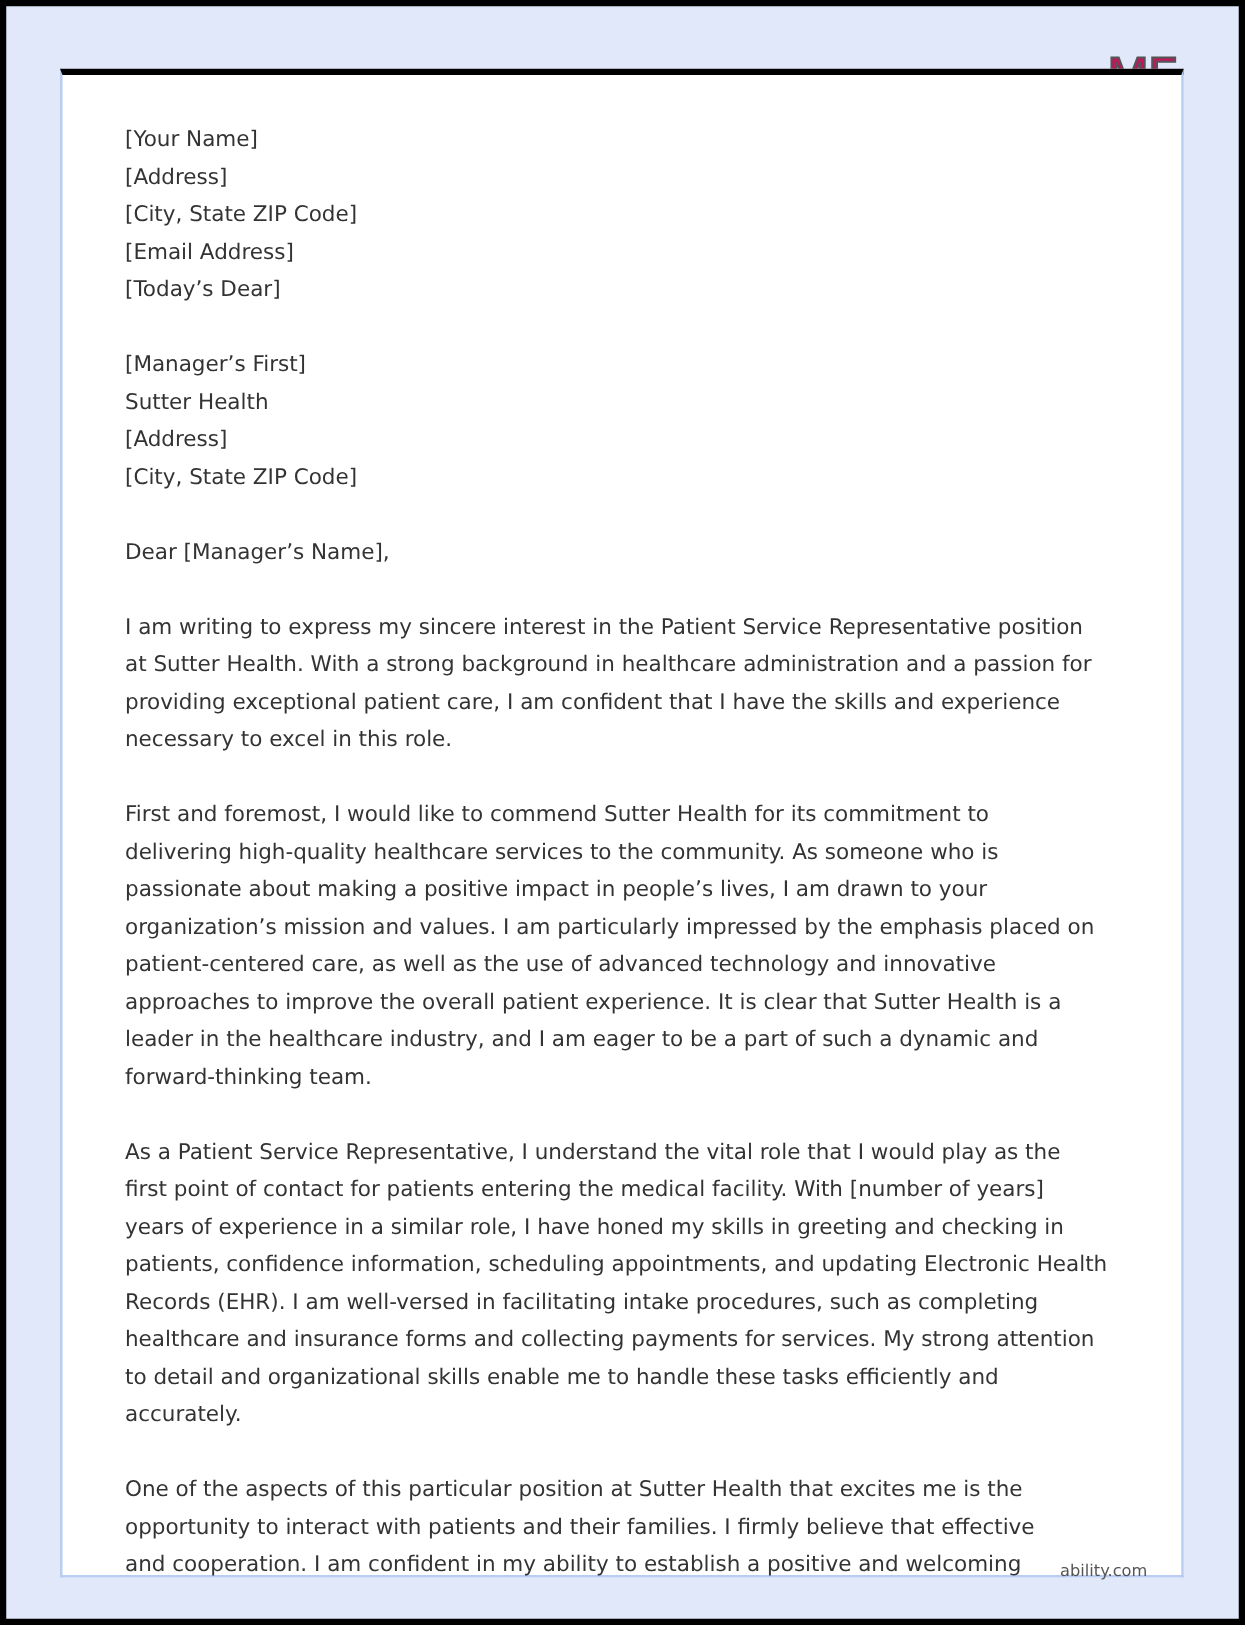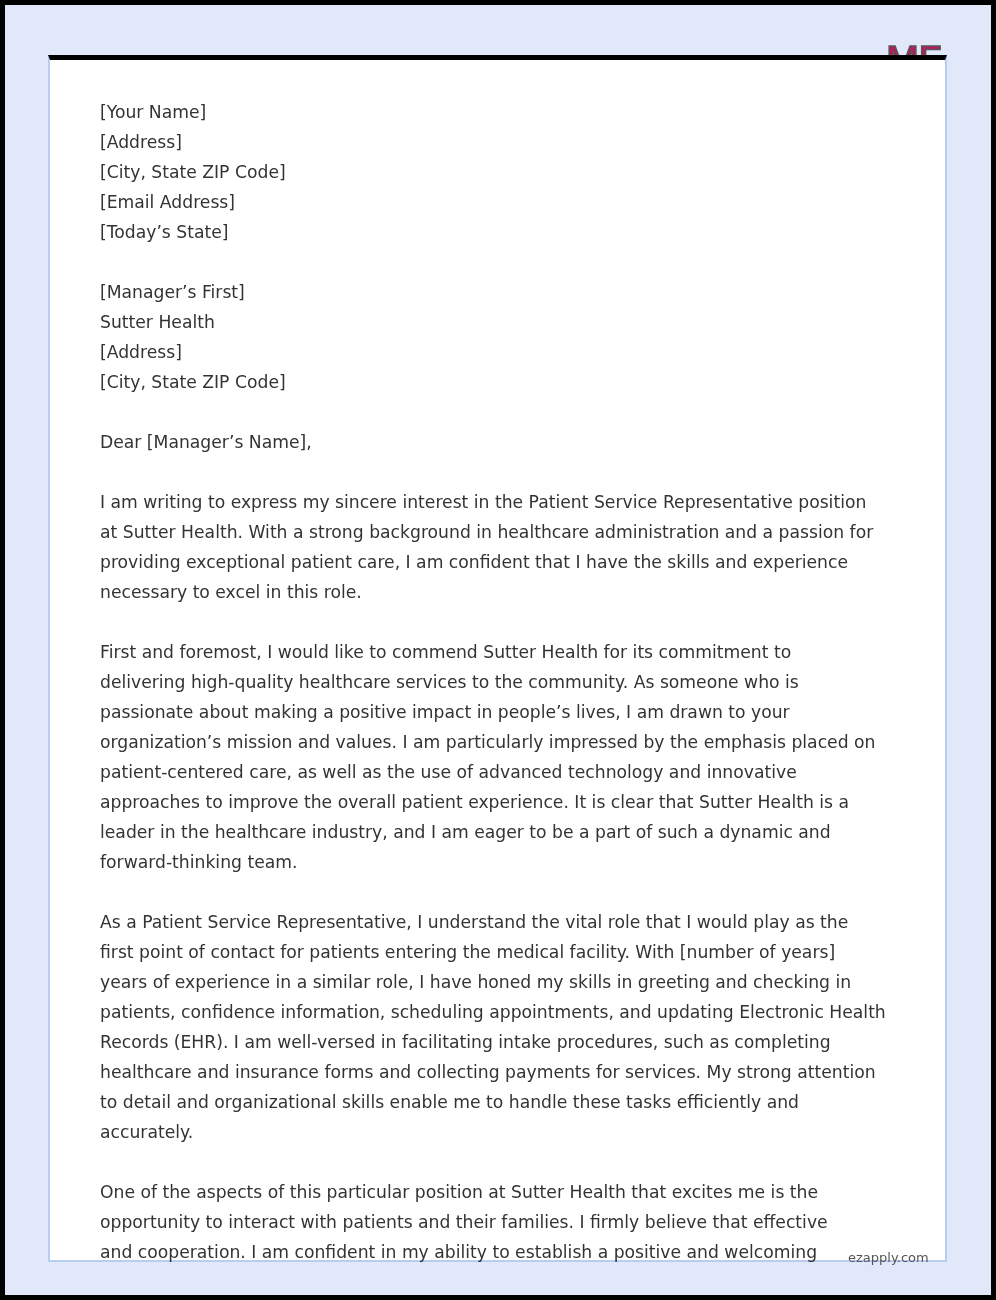--- a/index.html
+++ b/index.html
@@ -88,21 +88,21 @@
 <div class="frame">
   <div class="logo">ME</div>
   <div class="page"></div>
 
   <div class="letter">
     <div>
       <span class="line">[Your Name]</span>
       <span class="line">[Address]</span>
       <span class="line">[City, State ZIP Code]</span>
       <span class="line">[Email Address]</span>
-      <span class="line">[Today’s State]</span>
+      <span class="line">[Today’s Dear]</span>
     </div>
     <span class="gap"></span>
 
     <div>
       <span class="line">[Manager’s First]</span>
       <span class="line">Sutter Health</span>
       <span class="line">[Address]</span>
       <span class="line">[City, State ZIP Code]</span>
     </div>
     <span class="gap"></span>
@@ -142,14 +142,14 @@
     </p>
     <span class="gap"></span>
 
     <p>
       <span class="line">One of the aspects of this particular position at Sutter Health that excites me is the</span>
       <span class="line">opportunity to interact with patients and their families. I firmly believe that effective</span>
       <span class="line">and cooperation. I am confident in my ability to establish a positive and welcoming</span>
     </p>
   </div>
 
-  <div class="watermark">ezapply.com</div>
+  <div class="watermark">ability.com</div>
 </div>
 
 </body></html>

